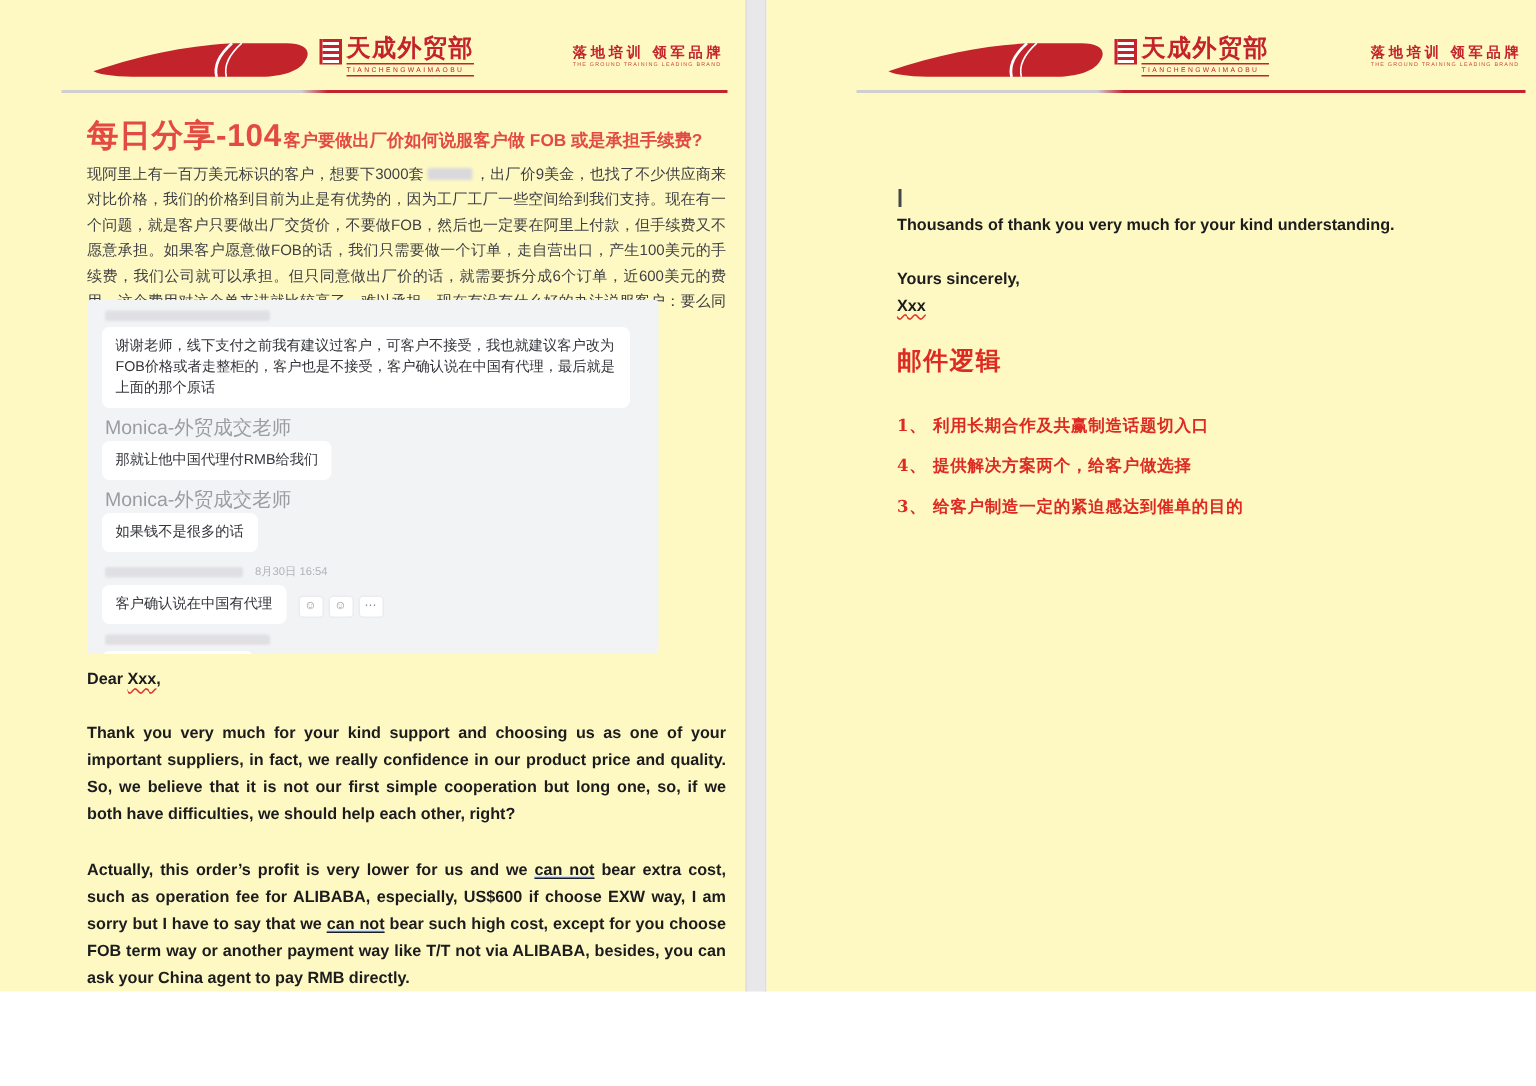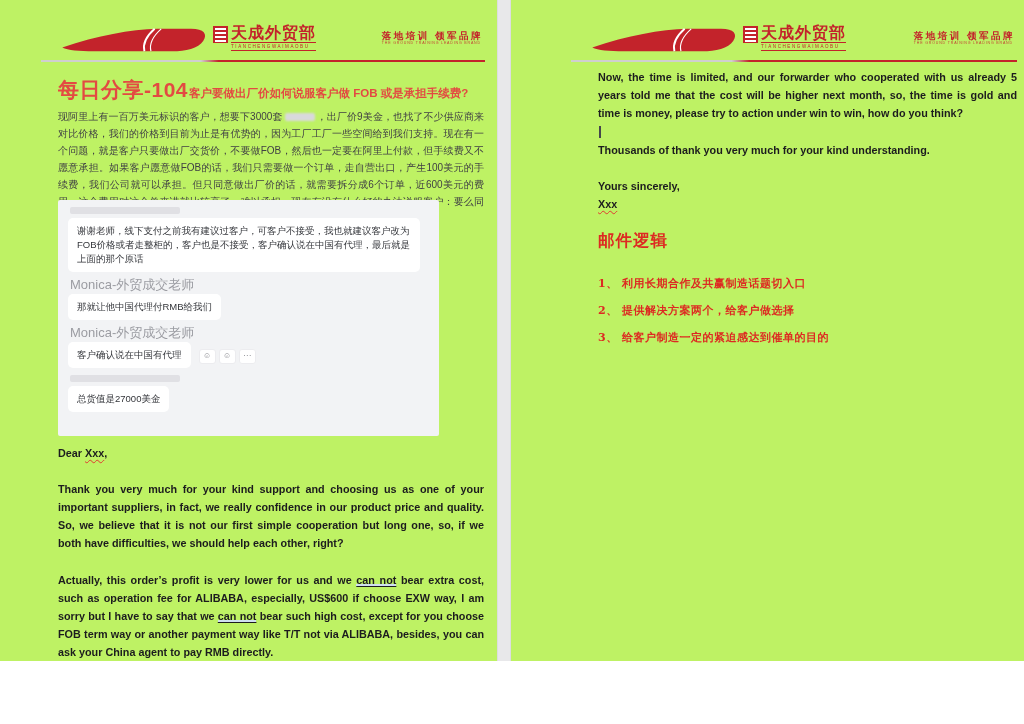--- a/index.html
+++ b/index.html
@@ -2,21 +2,21 @@
 <html><head>
 <meta charset="utf-8">
 <style>
   html,body{margin:0;padding:0;}
   body{
     width:1024px;height:724px;position:relative;overflow:hidden;
     background:#ffffff;
     font-family:"Liberation Sans","DejaVu Sans",sans-serif;
     -webkit-font-smoothing:antialiased;
   }
-  .page{position:absolute;top:0;height:661px;background:#bef264;}
+  .page{position:absolute;top:0;height:661px;background:#fef9c3;}
   .page-left{left:0;width:497px;}
   .page-right{left:511px;width:513px;}
   .page-gap{position:absolute;top:0;left:497px;width:14px;height:661px;background:#e8e8ea;border-left:1px solid #dddde0;border-right:1px solid #dddde0;box-sizing:border-box;}
 
   
   .hdr{position:absolute;top:24px;height:34px;}
   .hdr-swoosh{position:absolute;left:0;top:2px;width:162px;height:28px;}
   .hdr-logo{position:absolute;left:158px;top:0px;display:flex;align-items:flex-start;}
   .seal-icon{width:15px;height:17px;margin-top:2px;margin-right:3px;
     background:repeating-linear-gradient(#c3232b 0 2px,#ffffff 2px 4px);
@@ -93,20 +93,25 @@
   <div class="intro">
     <span>现阿里上有一百万美元标识的客户，想要下3000套</span><span class="redact-inline"></span><span>，出厂价9美金，也找了不少供应商来对比价格，我们的价格到目前为止是有优势的，因为工厂工厂一些空间给到我们支持。现在有一个问题，就是客户只要做出厂交货价，不要做FOB，然后也一定要在阿里上付款，但手续费又不愿意承担。如果客户愿意做FOB的话，我们只需要做一个订单，走自营出口，产生100美元的手续费，我们公司就可以承担。但只同意做出厂价的话，就需要拆分成6个订单，近600美元的费用，这个费用对这个单来讲就比较高了，难以承担。现在有没有什么好的办法说服客户：要么同意做线下付款，要么同意做FOB，或者是愿意支付500美金的手续费用。</span>
   </div>
 
   <div class="chatpanel">
     <div class="redact-bar w110"></div>
     <div class="bubble bubble-wide">谢谢老师，线下支付之前我有建议过客户，可客户不接受，我也就建议客户改为FOB价格或者走整柜的，客户也是不接受，客户确认说在中国有代理，最后就是上面的那个原话</div>
     <div class="chat-label">Monica-外贸成交老师</div>
     <div><span class="bubble">那就让他中国代理付RMB给我们</span></div>
     <div class="chat-label">Monica-外贸成交老师</div>
+    <div><span class="bubble">如果钱不是很多的话</span></div>
+    <div class="time-row">
+      <div class="redact-bar w92"></div>
+      <span class="chat-time">8月30日 16:54</span>
+    </div>
     <div class="bubble-row">
       <span class="bubble">客户确认说在中国有代理</span>
       <span class="reactions">
         <span class="react-btn">☺</span>
         <span class="react-btn">☺</span>
         <span class="react-btn">⋯</span>
       </span>
     </div>
     <div class="redact-bar w110"></div>
     <div><span class="bubble">总货值是27000美金</span></div>
@@ -141,30 +146,29 @@
         <span class="logo-py">TIANCHENGWAIMAOBU</span>
       </div>
     </div>
     <div class="hdr-slogan">
       <div class="slogan-cn">落地培训  领军品牌</div>
       <div class="slogan-en">THE GROUND TRAINING LEADING BRAND</div>
     </div>
     <div class="hdr-line"></div>
   </div>
 
-  <div class="email" style="left:87px;top:68px;width:419px;">Now, the time is limited, and our forwarder who cooperated with us already 5 years told me that the cost will be higher next month, so, the time is gold and time is money, please try to action under win to win, how do you think?</div>
 
   <div class="cursor" style="left:88px;top:126px;"></div>
 
   <div class="email" style="left:87px;top:177px;width:419px;">Yours sincerely,</div>
 
   <div class="email" style="left:87px;top:141px;width:419px;">Thousands of thank you very much for your kind understanding.</div>
   <div class="email" style="left:87px;top:195px;width:419px;">
     <span class="squiggle">Xxx</span>
   </div>
 
   <div class="sec-title" style="left:87px;top:230px;">邮件逻辑</div>
 
   <div class="logic-item" style="left:87px;top:276px;">1、 利用长期合作及共赢制造话题切入口</div>
-  <div class="logic-item" style="left:87px;top:303px;">2、 提供解决方案两个，给客户做选择</div>
+  <div class="logic-item" style="left:87px;top:303px;">4、 提供解决方案两个，给客户做选择</div>
   <div class="logic-item" style="left:87px;top:330px;">3、 给客户制造一定的紧迫感达到催单的目的</div>
 
 </div>
 
 </body></html>

